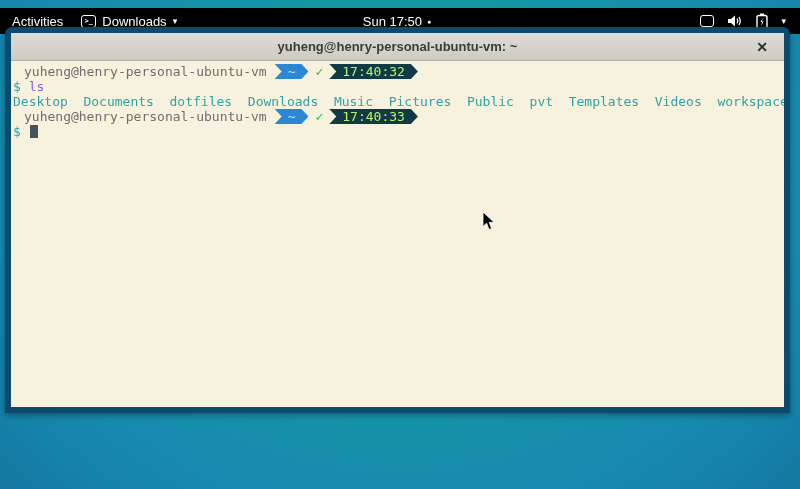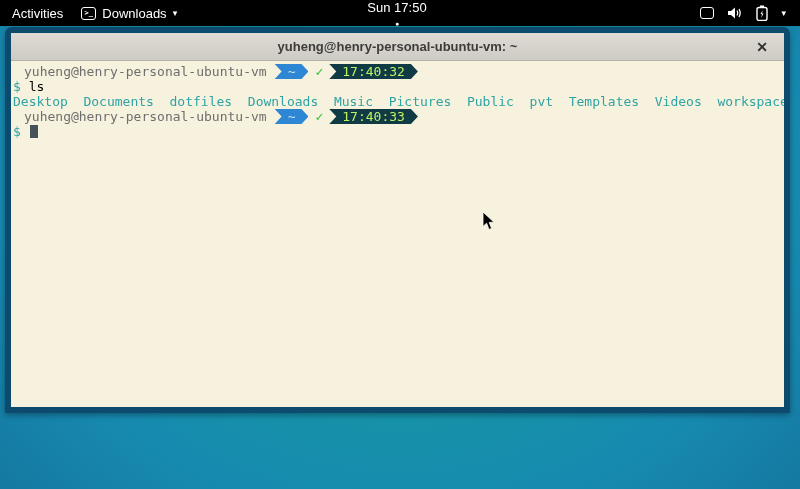--- a/index.html
+++ b/index.html
@@ -6,34 +6,34 @@
   html,body { width:800px; height:489px; overflow:hidden; }
   body {
     font-family:"Liberation Sans", sans-serif;
     background:
       radial-gradient(ellipse 90% 130% at 50% 35%, #13a396 0%, #178ab0 55%, #12628f 100%);
     position:relative;
   }
 
   
   .topbar {
-    position:absolute; left:0; top:0; width:800px; height:26px;
+    position:absolute; left:0; top:8px; width:800px; height:26px;
     background:#000; color:#fff; display:flex; align-items:center;
     font-size:13px;
   }
   .tb-left { display:flex; align-items:center; gap:14px; padding-left:8px; flex:1; }
   .tb-activities { padding:2px 4px; cursor:pointer; }
   .tb-appmenu { display:flex; align-items:center; gap:6px; cursor:pointer; }
   .term-glyph {
     width:15px; height:13px; border:1px solid #fff; border-radius:3px;
     font:700 7px "DejaVu Sans Mono", monospace; color:#fff;
     display:flex; align-items:center; justify-content:center; letter-spacing:0;
   }
   .caret { font-size:9px; line-height:1; }
-  .tb-center { display:flex; align-items:center; gap:5px; font-size:13px;flex-direction:column; }
+  .tb-center { display:flex; align-items:center; gap:5px; font-size:13px; }
   .tb-clock-dot { font-size:7px; line-height:1; }
   .tb-right { flex:1; display:flex; align-items:center; justify-content:flex-end; gap:13px; padding-right:14px; }
   .icon-screen { width:14px; height:12px; border:1.5px solid #fff; border-radius:3px; }
   .tb-right svg { display:block; }
 
   
   .window {
     position:absolute; left:5px; top:27px; width:785px; height:386px;
     border:6px solid #0c4a6e; border-radius:7px 7px 0 0;
     box-shadow:0 2px 6px rgba(0,0,0,.35);
@@ -63,21 +63,21 @@
   .pl-blue {
     background:#2d87d4; color:#bfe2f5; margin-left:8px;
     clip-path:polygon(0 0, calc(100% - 7px) 0, 100% 50%, calc(100% - 7px) 100%, 0 100%, 7px 50%);
   }
   .pl-dark {
     background:#103a44; color:#bef264; margin-left:6px;
     clip-path:polygon(0 0, calc(100% - 7px) 0, 100% 50%, calc(100% - 7px) 100%, 0 100%, 7px 50%);
   }
   .t-check { color:#27c32f; font-weight:bold; margin-left:7px; }
   .t-prompt { color:#2fa3a4; }
-  .t-cmd { color:#000000; }
+  .t-cmd { color:#8b5cf6; }
   .t-dirs { color:#2fa3a4; }
   .cursor-block { display:inline-block; width:8px; height:13px; background:#44525a; margin-left:1px; }
 
   
   .mouse { position:absolute; left:482px; top:211px; pointer-events:none; }
 </style>
 </head>
 <body>
 
 <div class="topbar">

